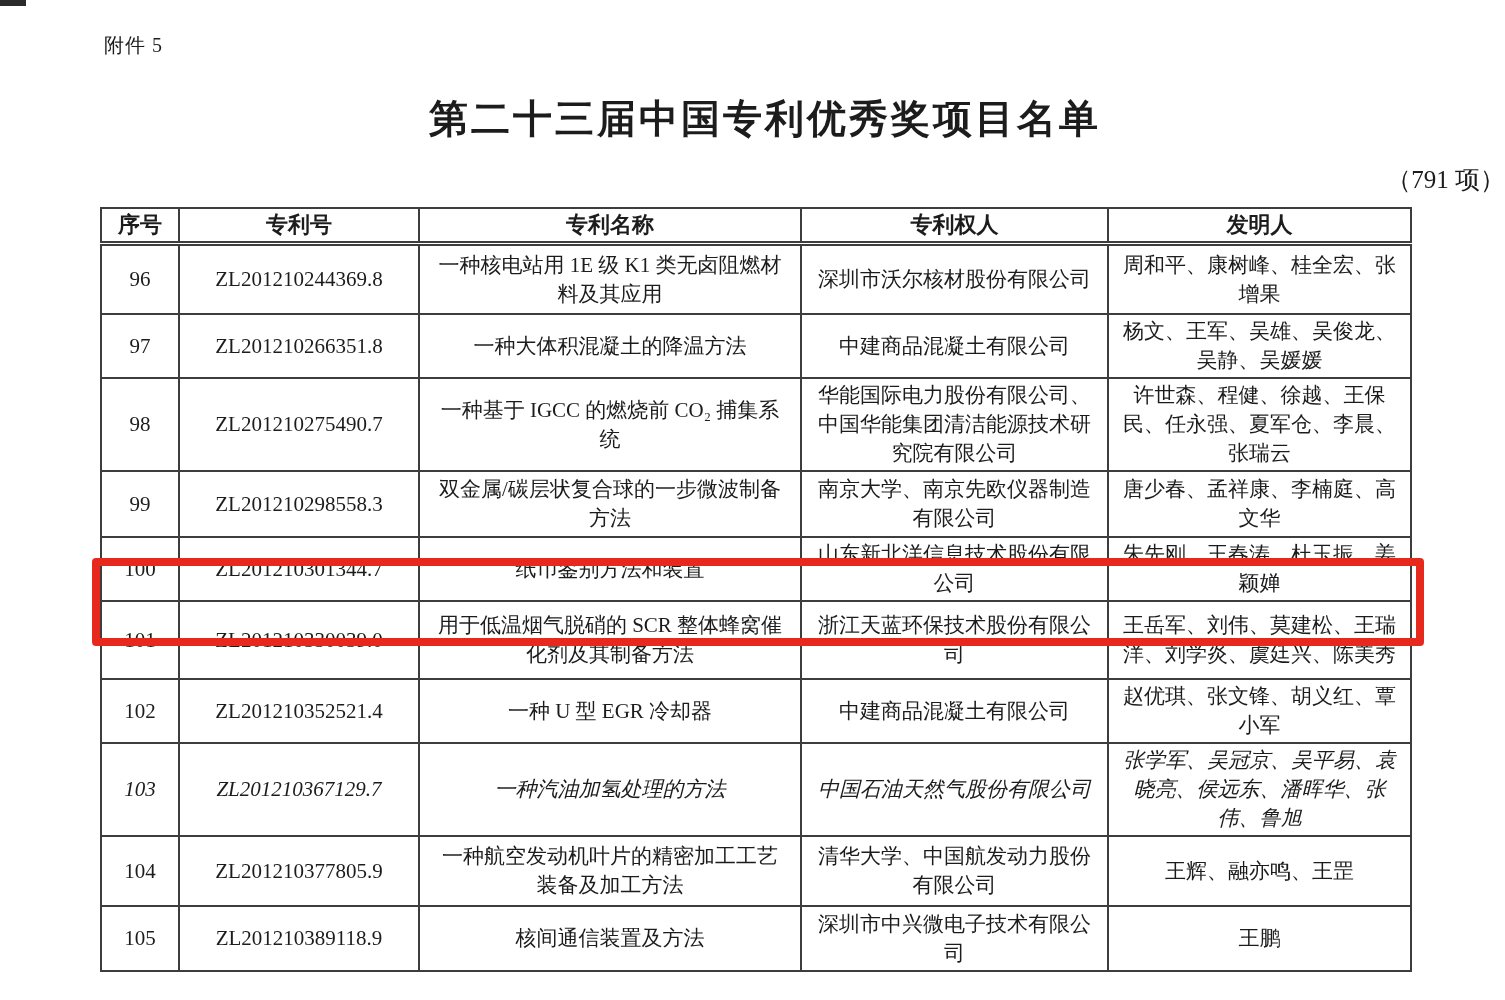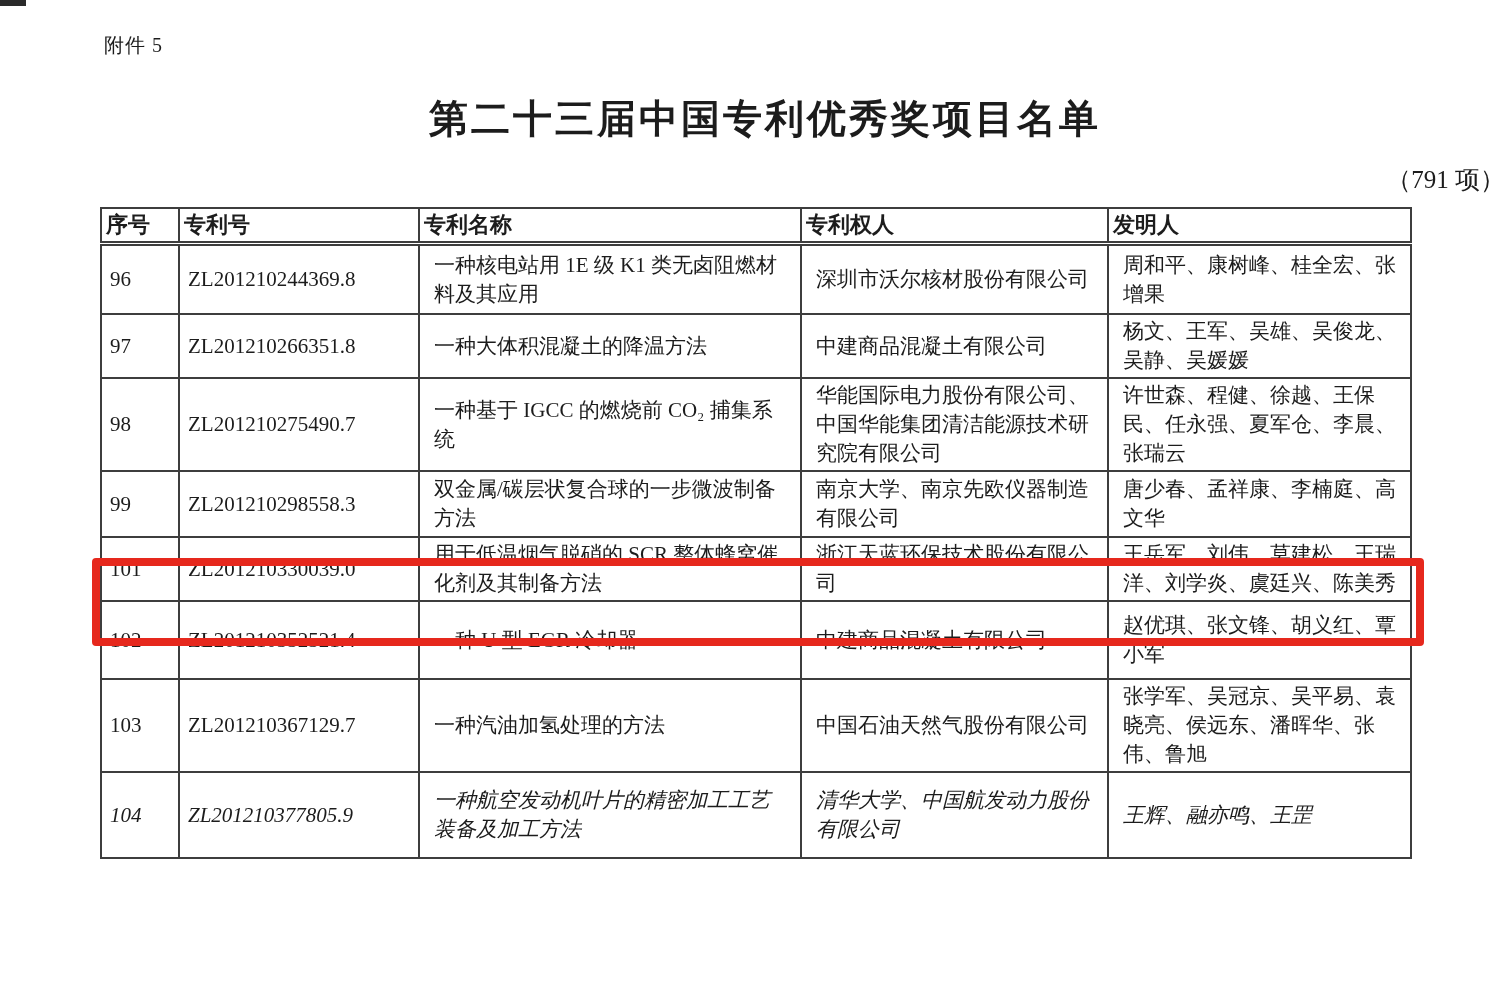--- a/index.html
+++ b/index.html
@@ -40,21 +40,21 @@
     position: absolute;
     left: 100px;
     top: 207px;
     width: 1310px;
     border-collapse: collapse;
     table-layout: fixed;
     border: 2px solid #3d3d3d;
   }
   .patents th, .patents td {
     border: 2px solid #3d3d3d;
-    text-align: left;
+    text-align: center;
     vertical-align: middle;
     font-size: 21px;
     line-height: 1.38;
     padding: 2px 8px;
     overflow: hidden;
   }
   .patents thead th {
     font-size: 22px;
     font-weight: bold;
     height: 30px;
@@ -143,20 +143,27 @@
       <td class="c-inventors">许世森、程健、徐越、王保民、任永强、夏军仓、李晨、张瑞云</td>
     </tr>
     <tr>
       <td class="c-no">99</td>
       <td class="c-pno">ZL201210298558.3</td>
       <td class="c-name">双金属/碳层状复合球的一步微波制备方法</td>
       <td class="c-patentee">南京大学、南京先欧仪器制造有限公司</td>
       <td class="c-inventors">唐少春、孟祥康、李楠庭、高文华</td>
     </tr>
     <tr>
+      <td class="c-no">100</td>
+      <td class="c-pno">ZL201210301344.7</td>
+      <td class="c-name">纸币鉴别方法和装置</td>
+      <td class="c-patentee">山东新北洋信息技术股份有限公司</td>
+      <td class="c-inventors">朱先刚、王春涛、杜玉振、姜颖婵</td>
+    </tr>
+    <tr>
       <td class="c-no">101</td>
       <td class="c-pno">ZL201210330039.0</td>
       <td class="c-name">用于低温烟气脱硝的 SCR 整体蜂窝催化剂及其制备方法</td>
       <td class="c-patentee">浙江天蓝环保技术股份有限公司</td>
       <td class="c-inventors">王岳军、刘伟、莫建松、王瑞洋、刘学炎、虞廷兴、陈美秀</td>
     </tr>
     <tr>
       <td class="c-no">102</td>
       <td class="c-pno">ZL201210352521.4</td>
       <td class="c-name">一种 U 型 EGR 冷却器</td>
@@ -170,16 +177,23 @@
       <td class="c-patentee">中国石油天然气股份有限公司</td>
       <td class="c-inventors">张学军、吴冠京、吴平易、袁晓亮、侯远东、潘晖华、张伟、鲁旭</td>
     </tr>
     <tr>
       <td class="c-no">104</td>
       <td class="c-pno">ZL201210377805.9</td>
       <td class="c-name">一种航空发动机叶片的精密加工工艺装备及加工方法</td>
       <td class="c-patentee">清华大学、中国航发动力股份有限公司</td>
       <td class="c-inventors">王辉、融亦鸣、王罡</td>
     </tr>
+    <tr>
+      <td class="c-no">105</td>
+      <td class="c-pno">ZL201210389118.9</td>
+      <td class="c-name">核间通信装置及方法</td>
+      <td class="c-patentee">深圳市中兴微电子技术有限公司</td>
+      <td class="c-inventors">王鹏</td>
+    </tr>
   </tbody>
 </table>
 
 <div class="highlight-box" style="border-color: rgb(230, 40, 29);"></div>
 
 </body></html>

